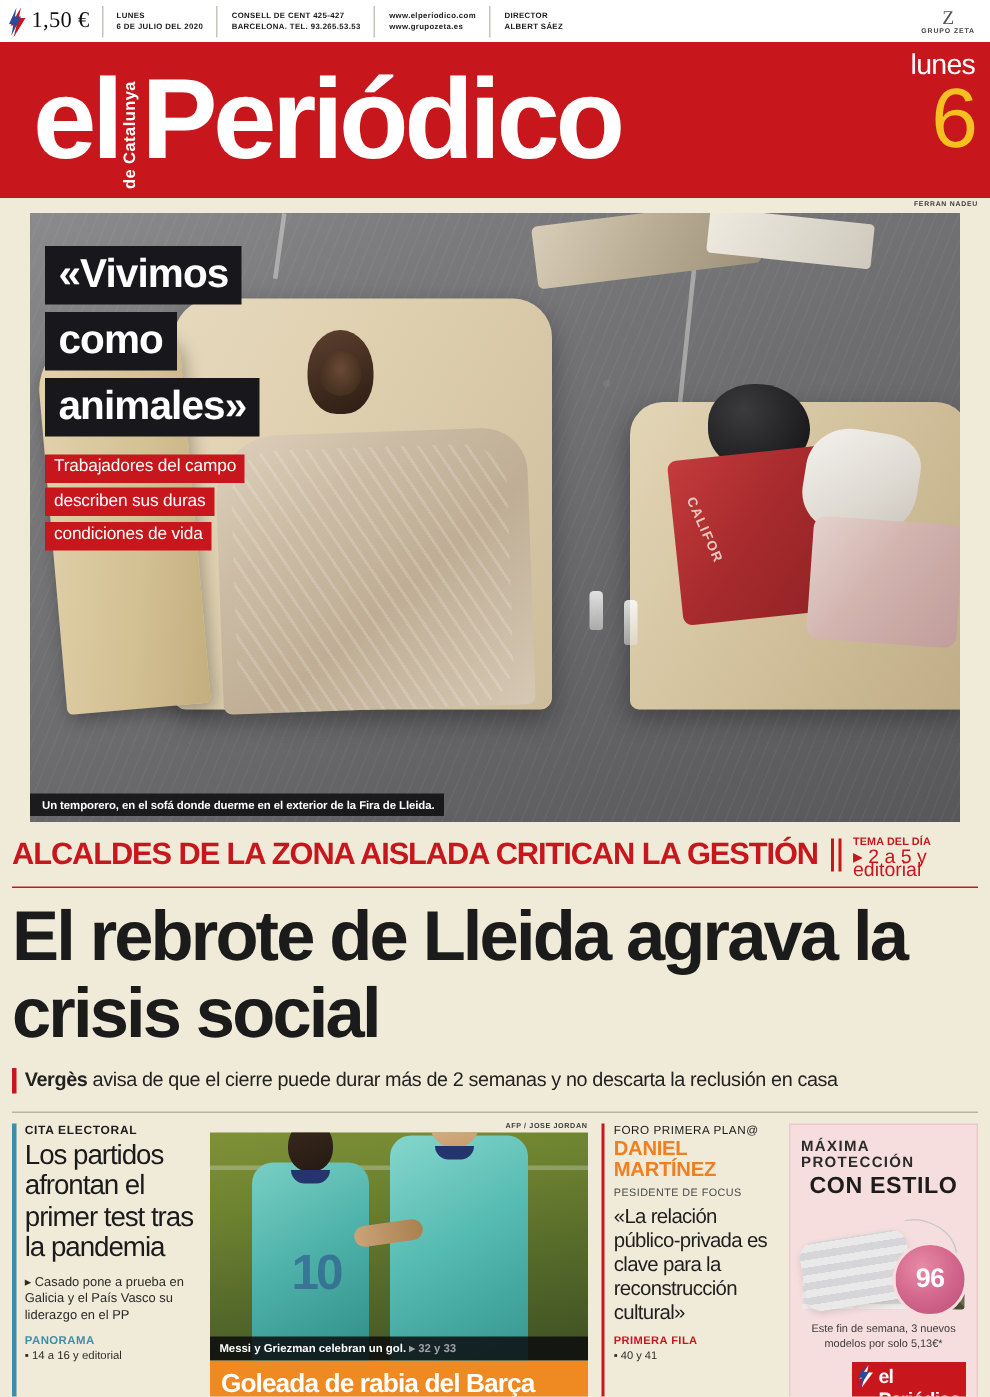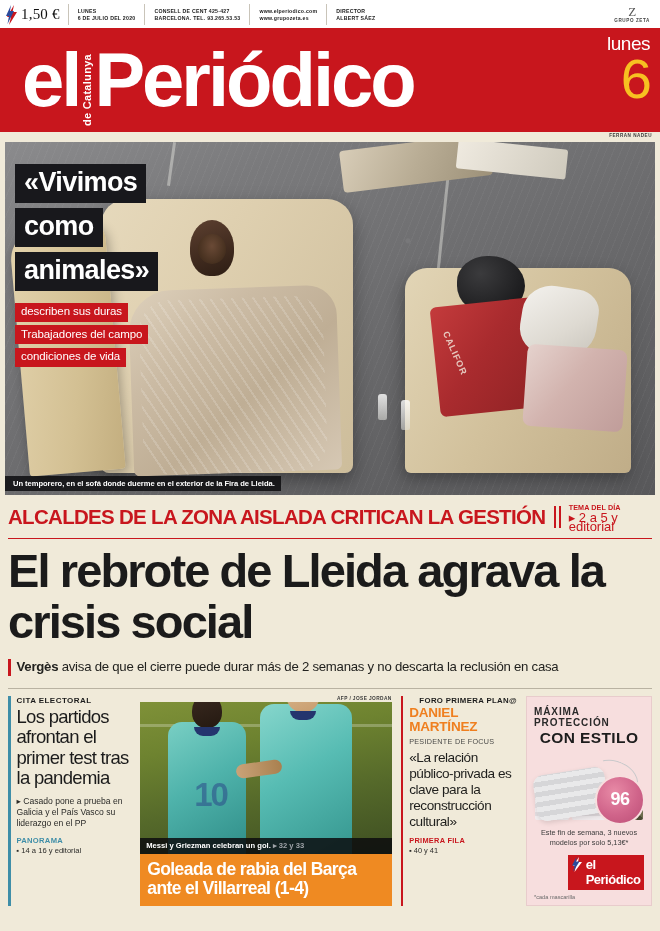--- a/index.html
+++ b/index.html
@@ -37,21 +37,21 @@
   .mast-date { position: absolute; right: 10px; top: 6px; text-align: right; }
   .mast-lunes { font-size: 19px; color: #ffffff; line-height: 20px; letter-spacing: -.5px; }
   .mast-num { font-size: 56px; color: #f7c021; line-height: 50px; font-weight: 300; letter-spacing: -2px; }
 
   
   .credit-row { height: 10px; position: relative; background: #f0ead9; }
   .photo-credit { position: absolute; right: 8px; top: 1px; font-size: 4.6px; letter-spacing: .5px;
                   color: #3a3a3a; font-weight: bold; }
 
   
-  .photo-wrap { position: relative; height: 353px; margin: 0 5px; overflow: hidden; background: #6e6e70; }
+  .photo-wrap { position: relative; height: 406px; margin: 0 20px; overflow: hidden; background: #6e6e70; }
   .asphalt { position: absolute; inset: 0;
     background:
       radial-gradient(circle at 14% 12%, rgba(255,255,255,.07) 0 2px, transparent 3px),
       radial-gradient(circle at 62% 28%, rgba(255,255,255,.06) 0 2px, transparent 3px),
       radial-gradient(circle at 33% 72%, rgba(255,255,255,.05) 0 2px, transparent 3px),
       radial-gradient(circle at 82% 64%, rgba(255,255,255,.05) 0 2px, transparent 3px),
       linear-gradient(155deg, #8b8b8d 0%, #7a7a7c 22%, #6e6e70 48%, #636365 72%, #58585a 100%); }
   .asphalt:after { content:""; position:absolute; inset:0;
     background: repeating-linear-gradient(112deg, rgba(255,255,255,.035) 0 1px, transparent 1px 7px); }
   .road-line { position: absolute; width: 3px; background: rgba(230,230,225,.45); }
@@ -163,21 +163,21 @@
   .c1 { left: 54px; bottom: 118px; }
   .c2 { left: 150px; bottom: 134px; }
   .sport-caption { position: absolute; left: 0; bottom: 0; right: 0; background: rgba(12,12,14,.85);
     color: #fff; font-size: 7.6px; font-weight: bold; padding: 3px 5px 3.5px 6px; }
   .sport-caption .ref { color: #9fa3a8; font-weight: bold; }
   .sport-box { background: #ef8a22; color: #ffffff; font-weight: bold; font-size: 17.5px; line-height: 19.5px;
     padding: 6px 7px 7px 7px; letter-spacing: -.6px; }
 
   .col-foro { width: 118px; margin-left: 9px; display: flex; }
   .foro-rule { width: 2.5px; background: #c8161d; margin-right: 6px; flex: none; }
-  .foro-kicker { font-size: 7.8px; font-weight: bold; color: #1c1c1c; letter-spacing: .35px; text-align: right; }
+  .foro-kicker { font-size: 7.8px; font-weight: normal; color: #1c1c1c; letter-spacing: .35px; }
   .foro-name { font-size: 13.5px; font-weight: bold; color: #ef7f1f; line-height: 14.5px; letter-spacing: -.2px; margin-top: 1px; }
   .foro-role { font-size: 7.2px; color: #4a4a48; letter-spacing: .3px; margin-top: 2px; }
   .foro-quote { font-size: 13.6px; line-height: 16px; color: #1f1f1d; letter-spacing: -.45px; margin-top: 4px; }
   .foro-foot { margin-top: 6px; }
   .foro-foot .f1 { font-size: 7.4px; font-weight: bold; color: #c8161d; letter-spacing: .3px; }
   .foro-foot .f2 { font-size: 7.4px; color: #2b2b29; margin-top: 1px; }
 
   
   .col-ad { width: 126px; margin-left: 9px; background: #f7dede; border: 1px solid #e8cccc;
             display: flex; flex-direction: column; align-items: center; padding: 9px 7px 5px 7px; position: relative; }
@@ -275,22 +275,22 @@
     <div class="bag-white"></div>
     <div class="bag-pink"></div>
     <div class="bottle b1"></div>
     <div class="bottle b2"></div>
 
     <div class="ov">
       <div><span class="ov-line">«Vivimos</span></div>
       <div><span class="ov-line">como</span></div>
       <div><span class="ov-line">animales»</span></div>
       <div class="ov-sub">
+        <div><span>Trabajadores del campo</span></div>
         <div><span>describen sus duras</span></div>
-        <div><span>Trabajadores del campo</span></div>
         <div><span>condiciones de vida</span></div>
       </div>
     </div>
     <div class="photo-caption">Un temporero, en el sofá donde duerme en el exterior de la Fira de Lleida.</div>
   </div>
 
   <div class="kicker">
     <div class="kicker-text">ALCALDES DE LA ZONA AISLADA CRITICAN LA GESTIÓN</div>
     <div class="kicker-rule"></div>
     <div class="kicker-rule2"></div>

